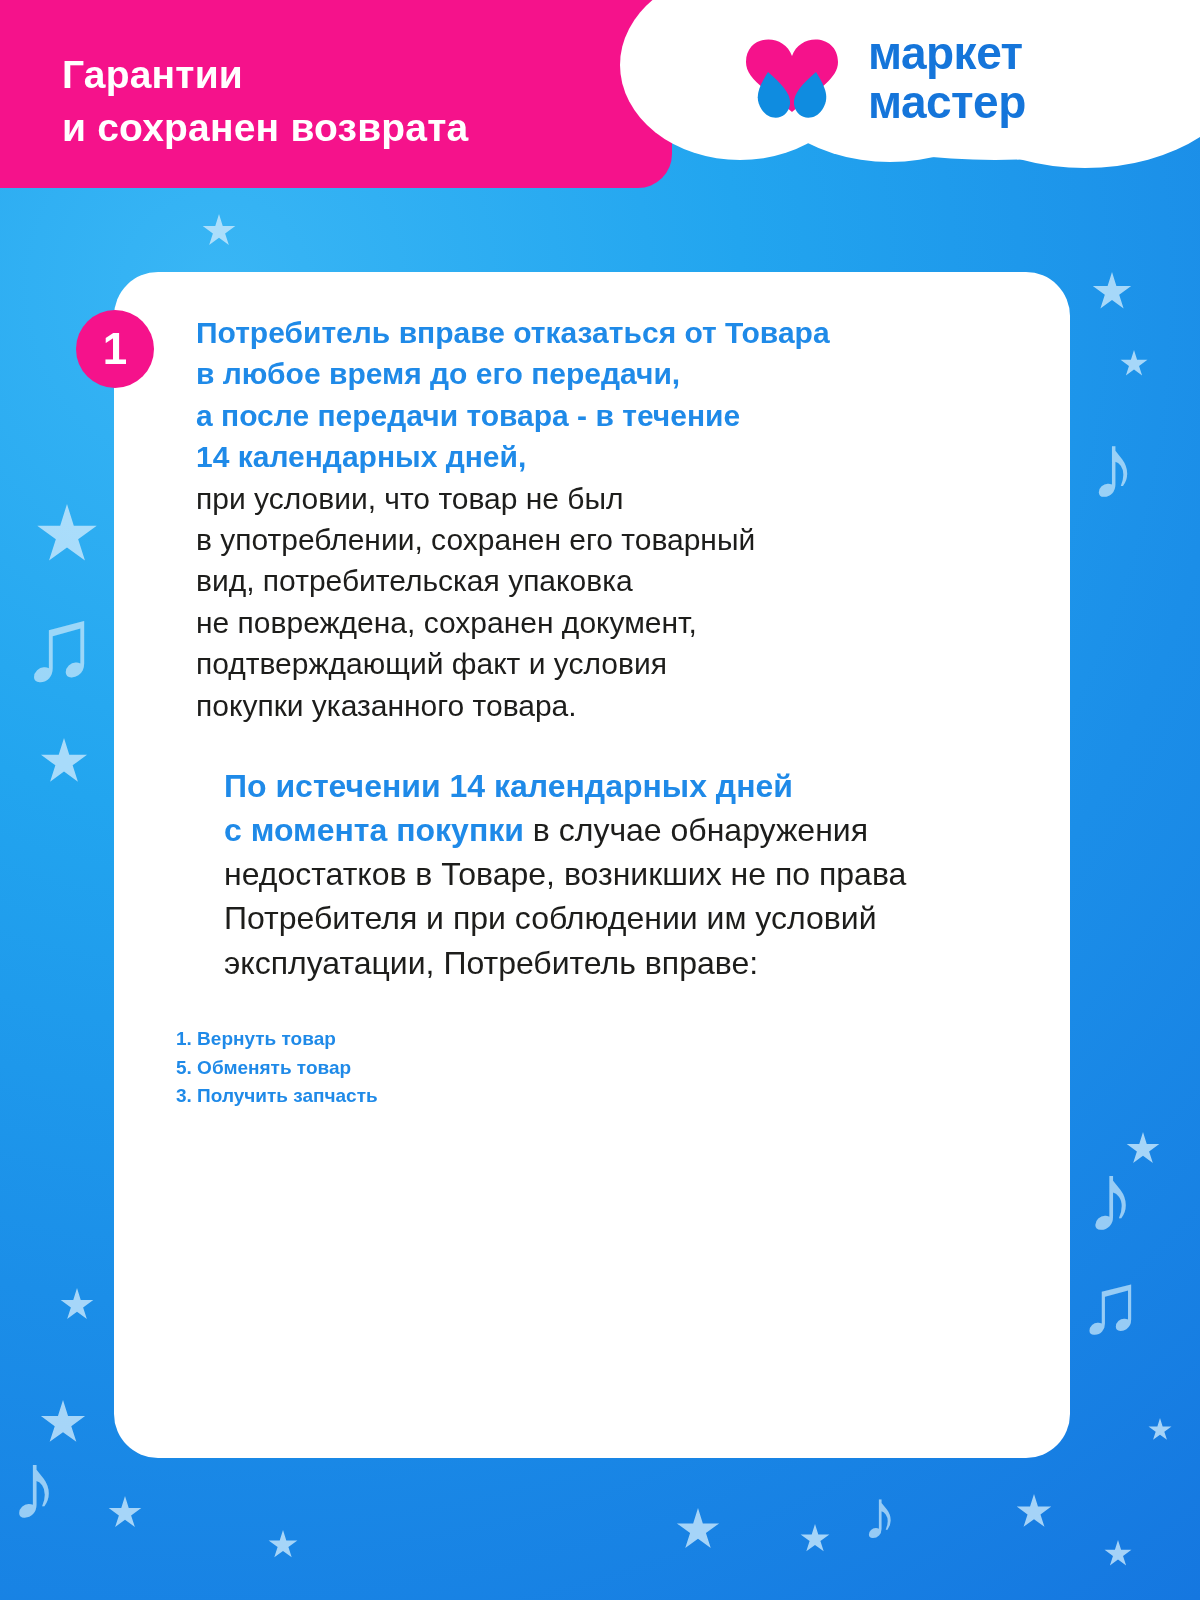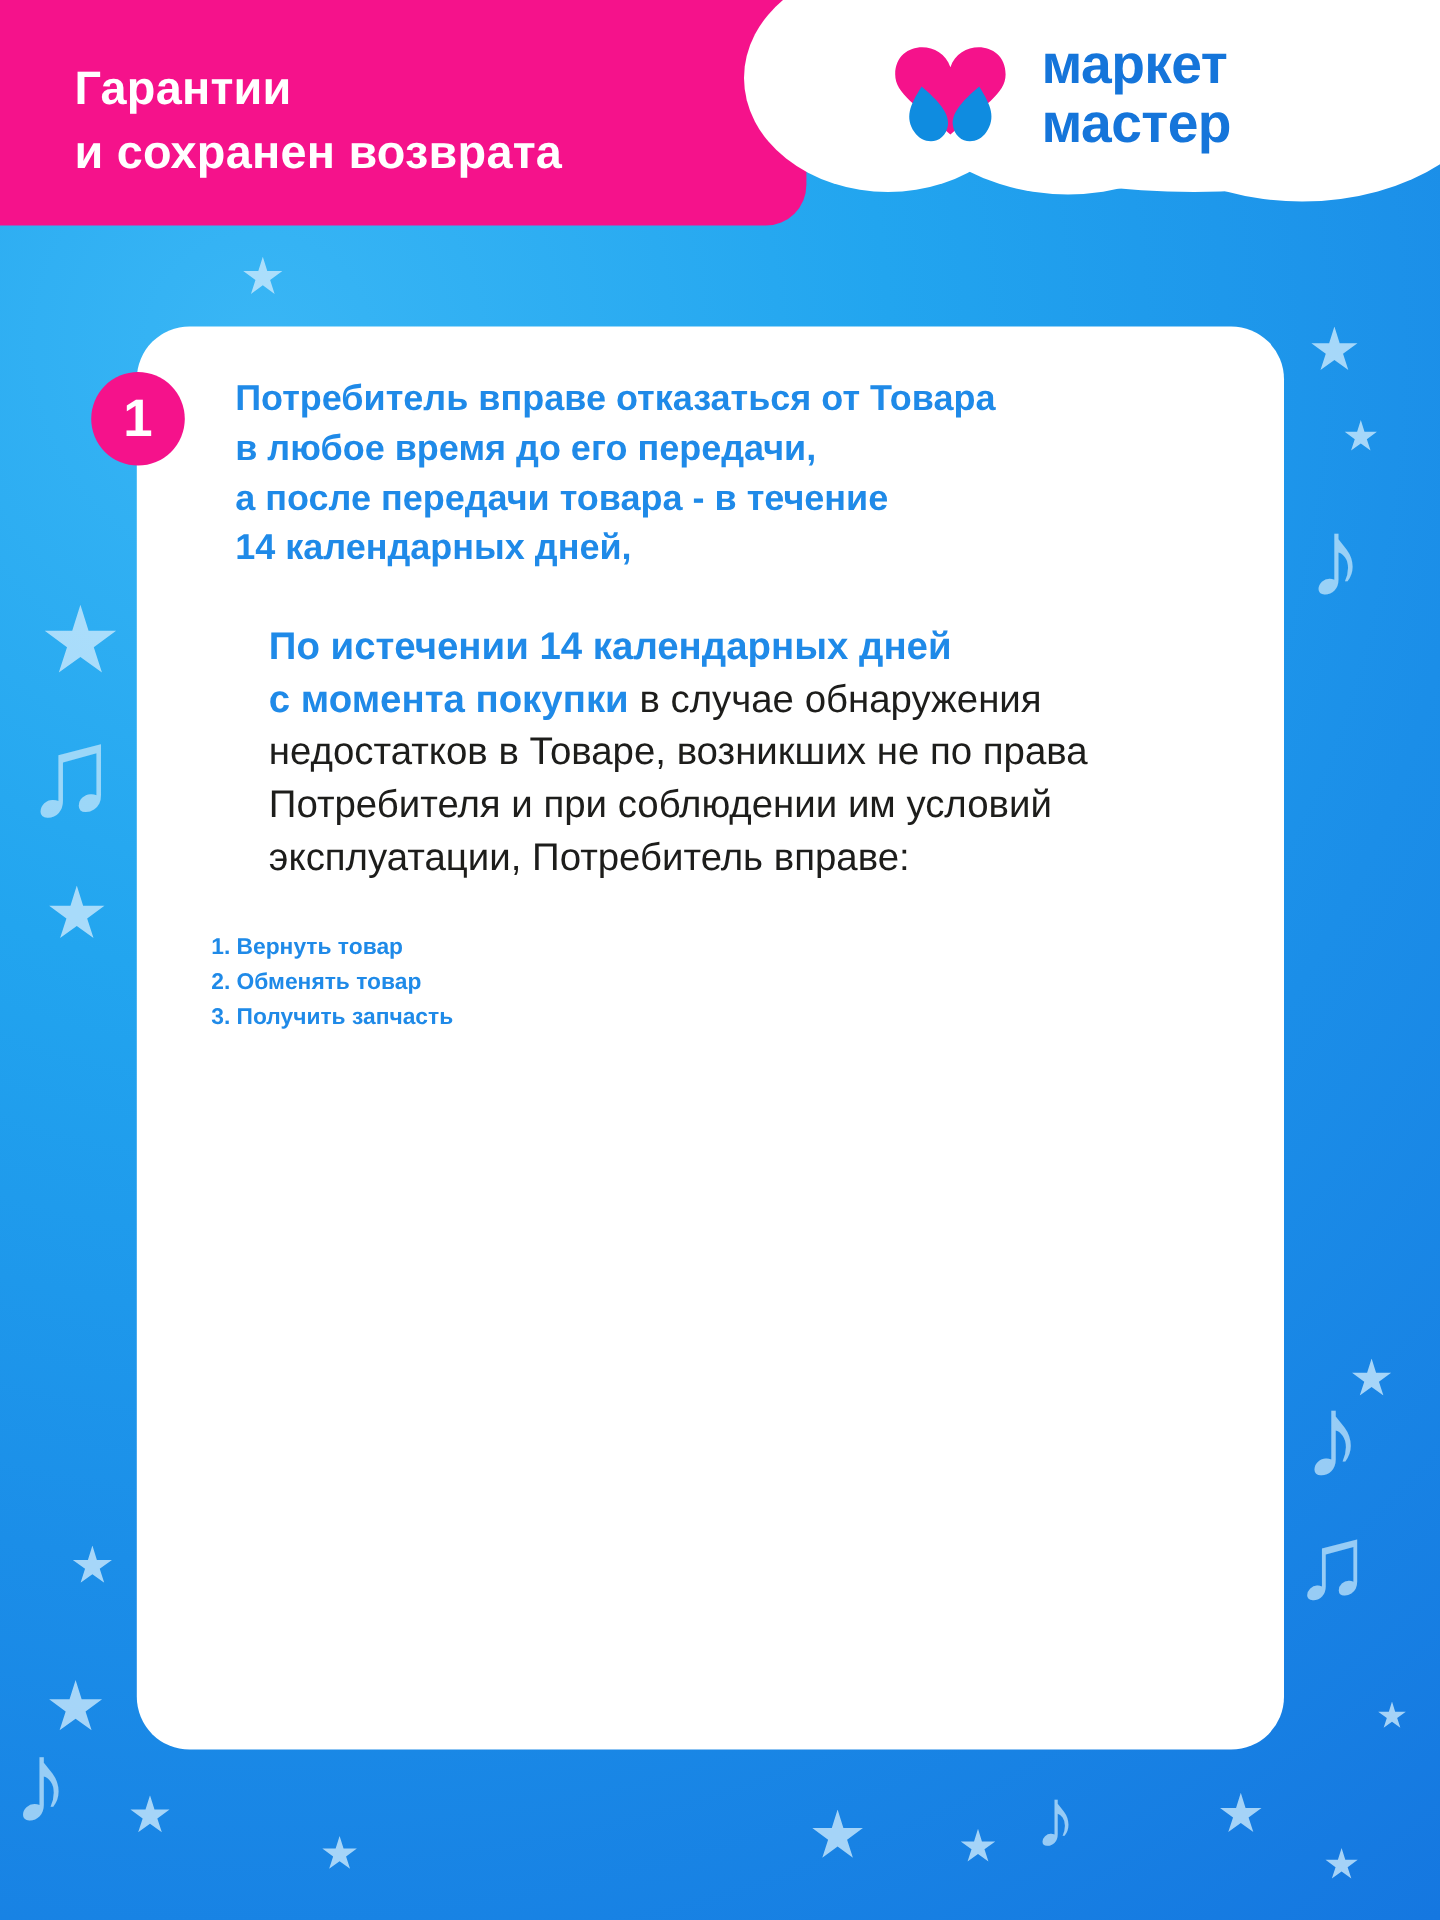--- a/index.html
+++ b/index.html
@@ -234,30 +234,35 @@
   </div>
 
   <div class="card">
     <div class="badge">1</div>
 
     <div class="card-body">
 
       <p class="lead"><span class="hl">Потребитель вправе отказаться от Товара
 в любое время до его передачи,
 а после передачи товара - в течение
-14 календарных дней,</span></p>
+14 календарных дней,</span><span>при условии, что товар не был
+в употреблении, сохранен его товарный
+вид, потребительская упаковка
+не повреждена, сохранен документ,
+подтверждающий факт и условия
+покупки указанного товара.</span></p>
 
       <p class="para2"><span class="hl">По истечении 14 календарных дней
 с момента покупки</span><span> в случае обнаружения
 недостатков в Товаре, возникших не по права
 Потребителя и при соблюдении им условий
 эксплуатации, Потребитель вправе:</span></p>
 
       <ol class="options">
         <li>1. Вернуть товар</li>
-        <li>2. Обменять товар</li>
+        <li>5. Обменять товар</li>
         <li>3. Получить запчасть</li>
       </ol>
 
     </div>
   </div>
 
 </div>
 
 </body></html>

